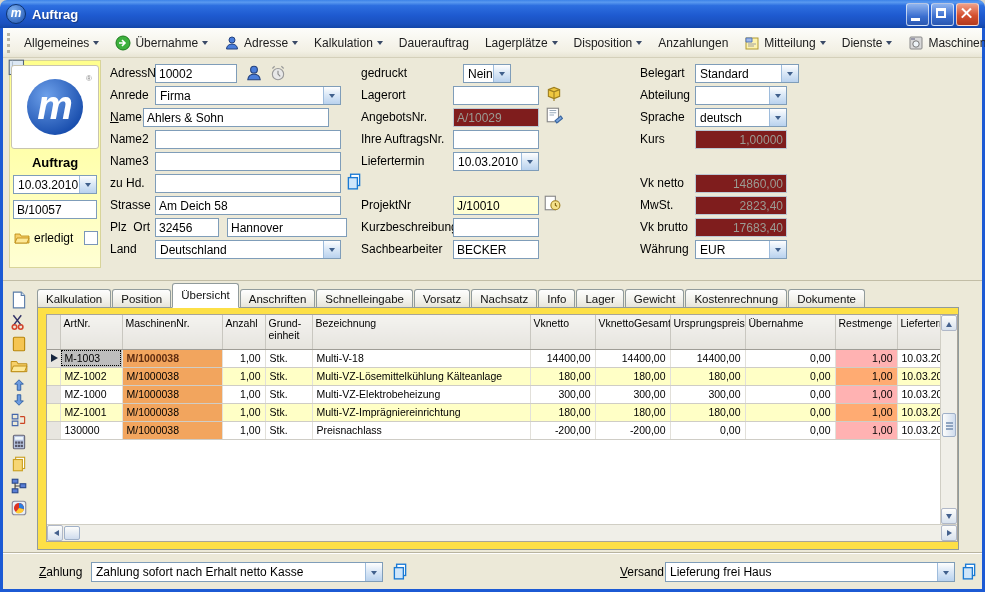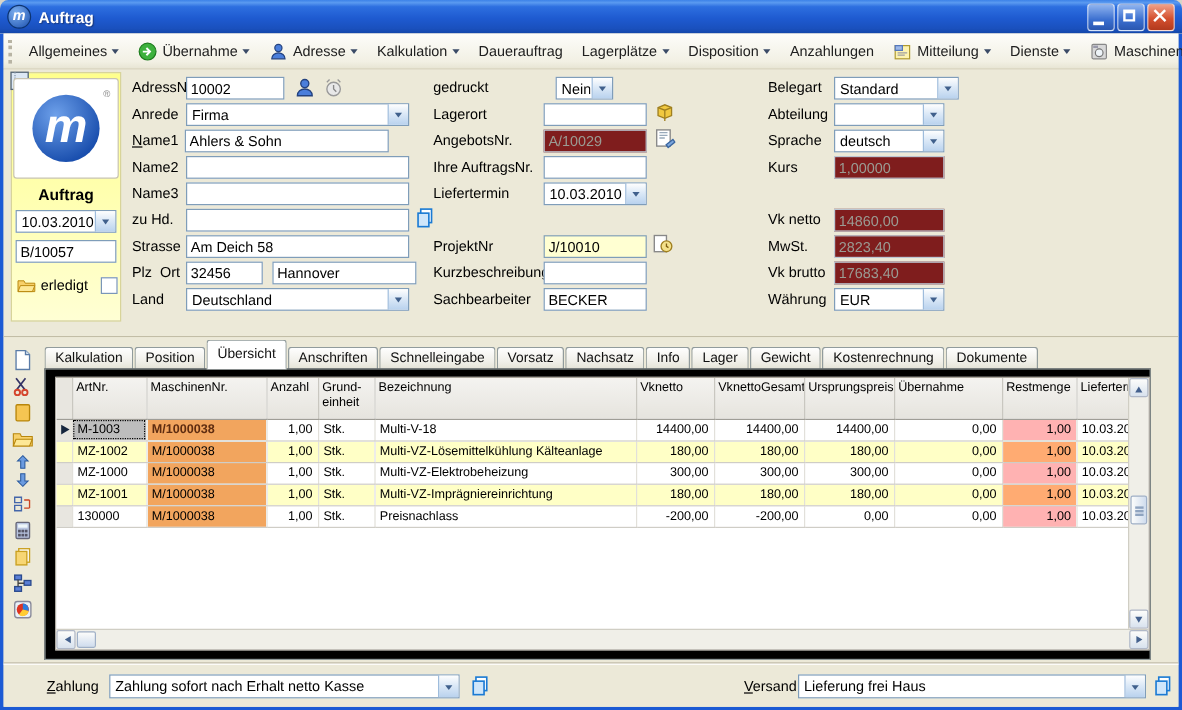--- a/index.html
+++ b/index.html
@@ -28,21 +28,21 @@
   .tb-sep{width:1px;height:20px;background:#c6c2b0;margin:0 2px;}
   .darr{width:0;height:0;border:3px solid transparent;border-top:4px solid #3a4a66;margin-top:4px;}
   .icon16{width:16px;height:16px;display:inline-block;vertical-align:middle;}
   
   .form-area{position:absolute;top:58px;left:3px;right:3px;height:222px;background:#ece9d8;border-bottom:1px solid #c2bda6;}
   .lbl{position:absolute;font-size:12px;color:#000;white-space:pre;}
   .ak::first-letter{text-decoration:underline;}
   .inp{position:absolute;height:19px;border:1px solid #7f9db9;font:12px "Liberation Sans",sans-serif;
     padding:0 3px;box-sizing:border-box;background:#fff;color:#000;}
   .inp.ro{color:#9b9b93;border-color:#bcc7d3;background:#7f1d1d;}
-  .inp.rnum{}
+  .inp.rnum{text-align:right;}
   .inp.ylw{background:#ffffd2;}
   .combo{position:absolute;height:19px;border:1px solid #7f9db9;background:#fff;box-sizing:border-box;font-size:12px;}
   .cval{position:absolute;left:4px;top:2px;right:18px;white-space:nowrap;overflow:hidden;}
   .cbtn{position:absolute;right:0px;top:0px;bottom:0px;width:16px;
     background:linear-gradient(#fefefe,#dce9f7 45%,#b9d2ee);border-left:1px solid #9ebcdc;display:flex;align-items:center;justify-content:center;}
   .cbtn::after{content:"";width:0;height:0;border:3.5px solid transparent;border-top:4.5px solid #40608c;margin-top:4px;}
   .sicon{position:absolute;width:18px;height:18px;}
   
   .panel{position:absolute;left:6px;top:2px;width:92px;height:208px;background:linear-gradient(#ffff8c,#ffffd4);
     border:1px solid #d8d49a;box-sizing:border-box;}
@@ -56,21 +56,21 @@
   .erledigt-row{position:absolute;left:4px;top:166px;width:84px;height:22px;display:flex;align-items:center;gap:4px;}
   .chk{width:14px;height:14px;background:#fff;border:1px solid #7a96b8;box-sizing:border-box;margin-left:auto;}
   .sel-icon{position:absolute;left:-3px;top:-3px;width:22px;height:22px;}
   
   .lower{position:absolute;top:281px;left:3px;right:3px;bottom:3px;background:#ece9d8;}
   .strip-icon{position:absolute;left:7px;width:18px;height:18px;}
   .tabs{position:absolute;left:34px;top:5px;height:22px;display:flex;align-items:flex-end;}
   .tab{font-size:11.5px;padding:3px 8px 3px;border:1px solid #919b9c;border-bottom:none;border-radius:3px 3px 0 0;
     background:linear-gradient(#fefefe,#f0efe8 60%,#e2e0d2);margin-right:1px;color:#111;position:relative;top:1px;height:13px;}
   .tab.active{background:#fff;font-weight:normal;padding-top:5px;top:0;height:15px;z-index:3;border-bottom:1px solid #fff;}
-  .tab-panel{position:absolute;left:34px;top:26px;width:922px;height:243px;background:#000000;border:1px solid #919b9c;box-sizing:border-box;}
+  .tab-panel{position:absolute;left:34px;top:26px;width:922px;height:243px;background:#fde047;border:1px solid #919b9c;box-sizing:border-box;}
   .grid-wrap{position:absolute;left:8px;top:6px;width:912px;height:228px;border:1px solid #a8a49a;box-sizing:border-box;background:#fff;}
   .grid-content{position:absolute;left:0;top:0;width:894px;height:209px;overflow:hidden;background:#fff;}
   table.grid{border-collapse:collapse;table-layout:fixed;width:894px;font-size:10.5px;}
   table.grid th{height:34px;background:linear-gradient(#f4f3f0,#e6e4de);border-right:1px solid #c9c7c0;border-bottom:1px solid #9f9d96;
     font-weight:normal;text-align:left;vertical-align:top;padding:2px 3px;box-sizing:border-box;overflow:hidden;white-space:normal;line-height:12px;}
   table.grid th.selh{background:#e8e6e0;}
   table.grid td{height:18px;border-right:1px solid #e2e0da;border-bottom:1px solid #cfcdc6;padding:0 4px;box-sizing:border-box;
     overflow:hidden;white-space:nowrap;}
   td.selc{background:#e8e6e0;border-right:1px solid #aaa8a0;padding:0;}
   td.num{text-align:right;}
@@ -230,21 +230,21 @@
           <path d="M3 4l2-2M13 4l-2-2" stroke="#999"></path>
         </svg></span>
 
     <label class="lbl" style="left:107px;top:30px;">Anrede</label>
     <div class="combo" style="left:152px;top:28px;width:186px;">
         <span class="cval">Firma</span>
         <span class="cbtn"></span>
       </div>
 
     <label class="lbl ak" style="left:107px;top:52px;">Name1</label>
-    <input class="inp" style="left: 151px; top: 50px; width: 170px;" value="Ahlers &amp; Sohn">
+    <input class="inp" style="left: 140px; top: 50px; width: 186px;" value="Ahlers &amp; Sohn">
 
     <label class="lbl" style="left:107px;top:74px;">Name2</label>
     <input class="inp" style="left: 152px; top: 72px; width: 186px;" value="">
 
     <label class="lbl" style="left:107px;top:96px;">Name3</label>
     <input class="inp" style="left: 152px; top: 94px; width: 186px;" value="">
 
     <label class="lbl" style="left:107px;top:118px;">zu Hd.</label>
     <input class="inp" style="left: 152px; top: 116px; width: 186px;" value="">
     <span class="sicon" style="left:342px;top:114px;"><svg viewBox="0 0 16 16">

